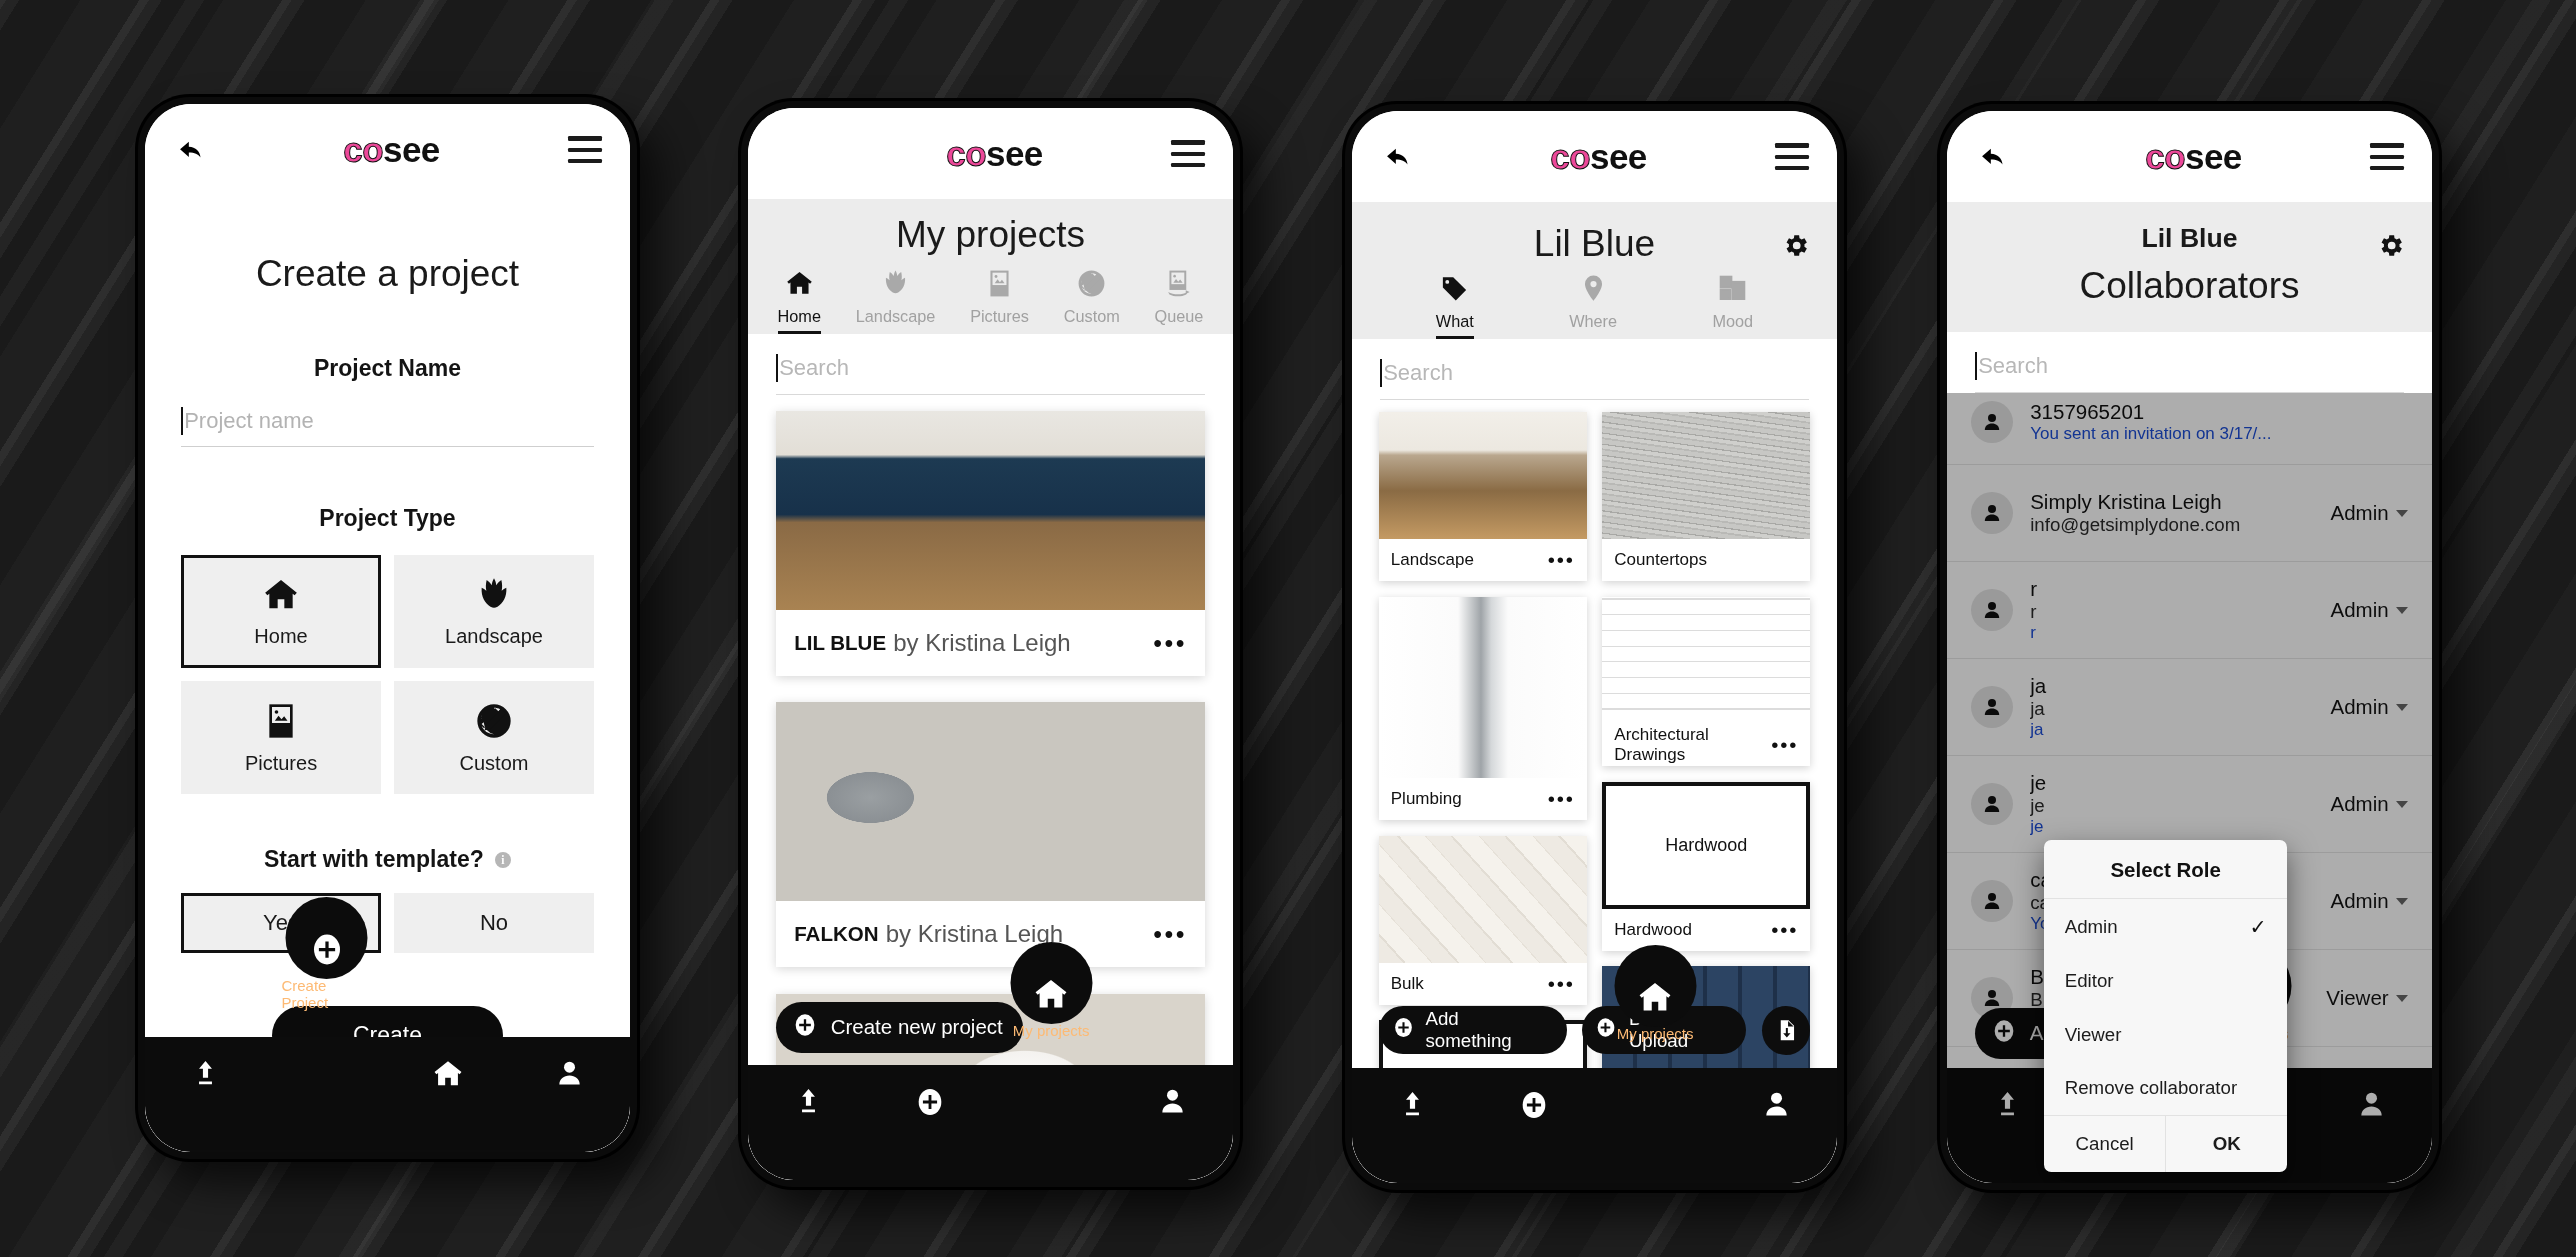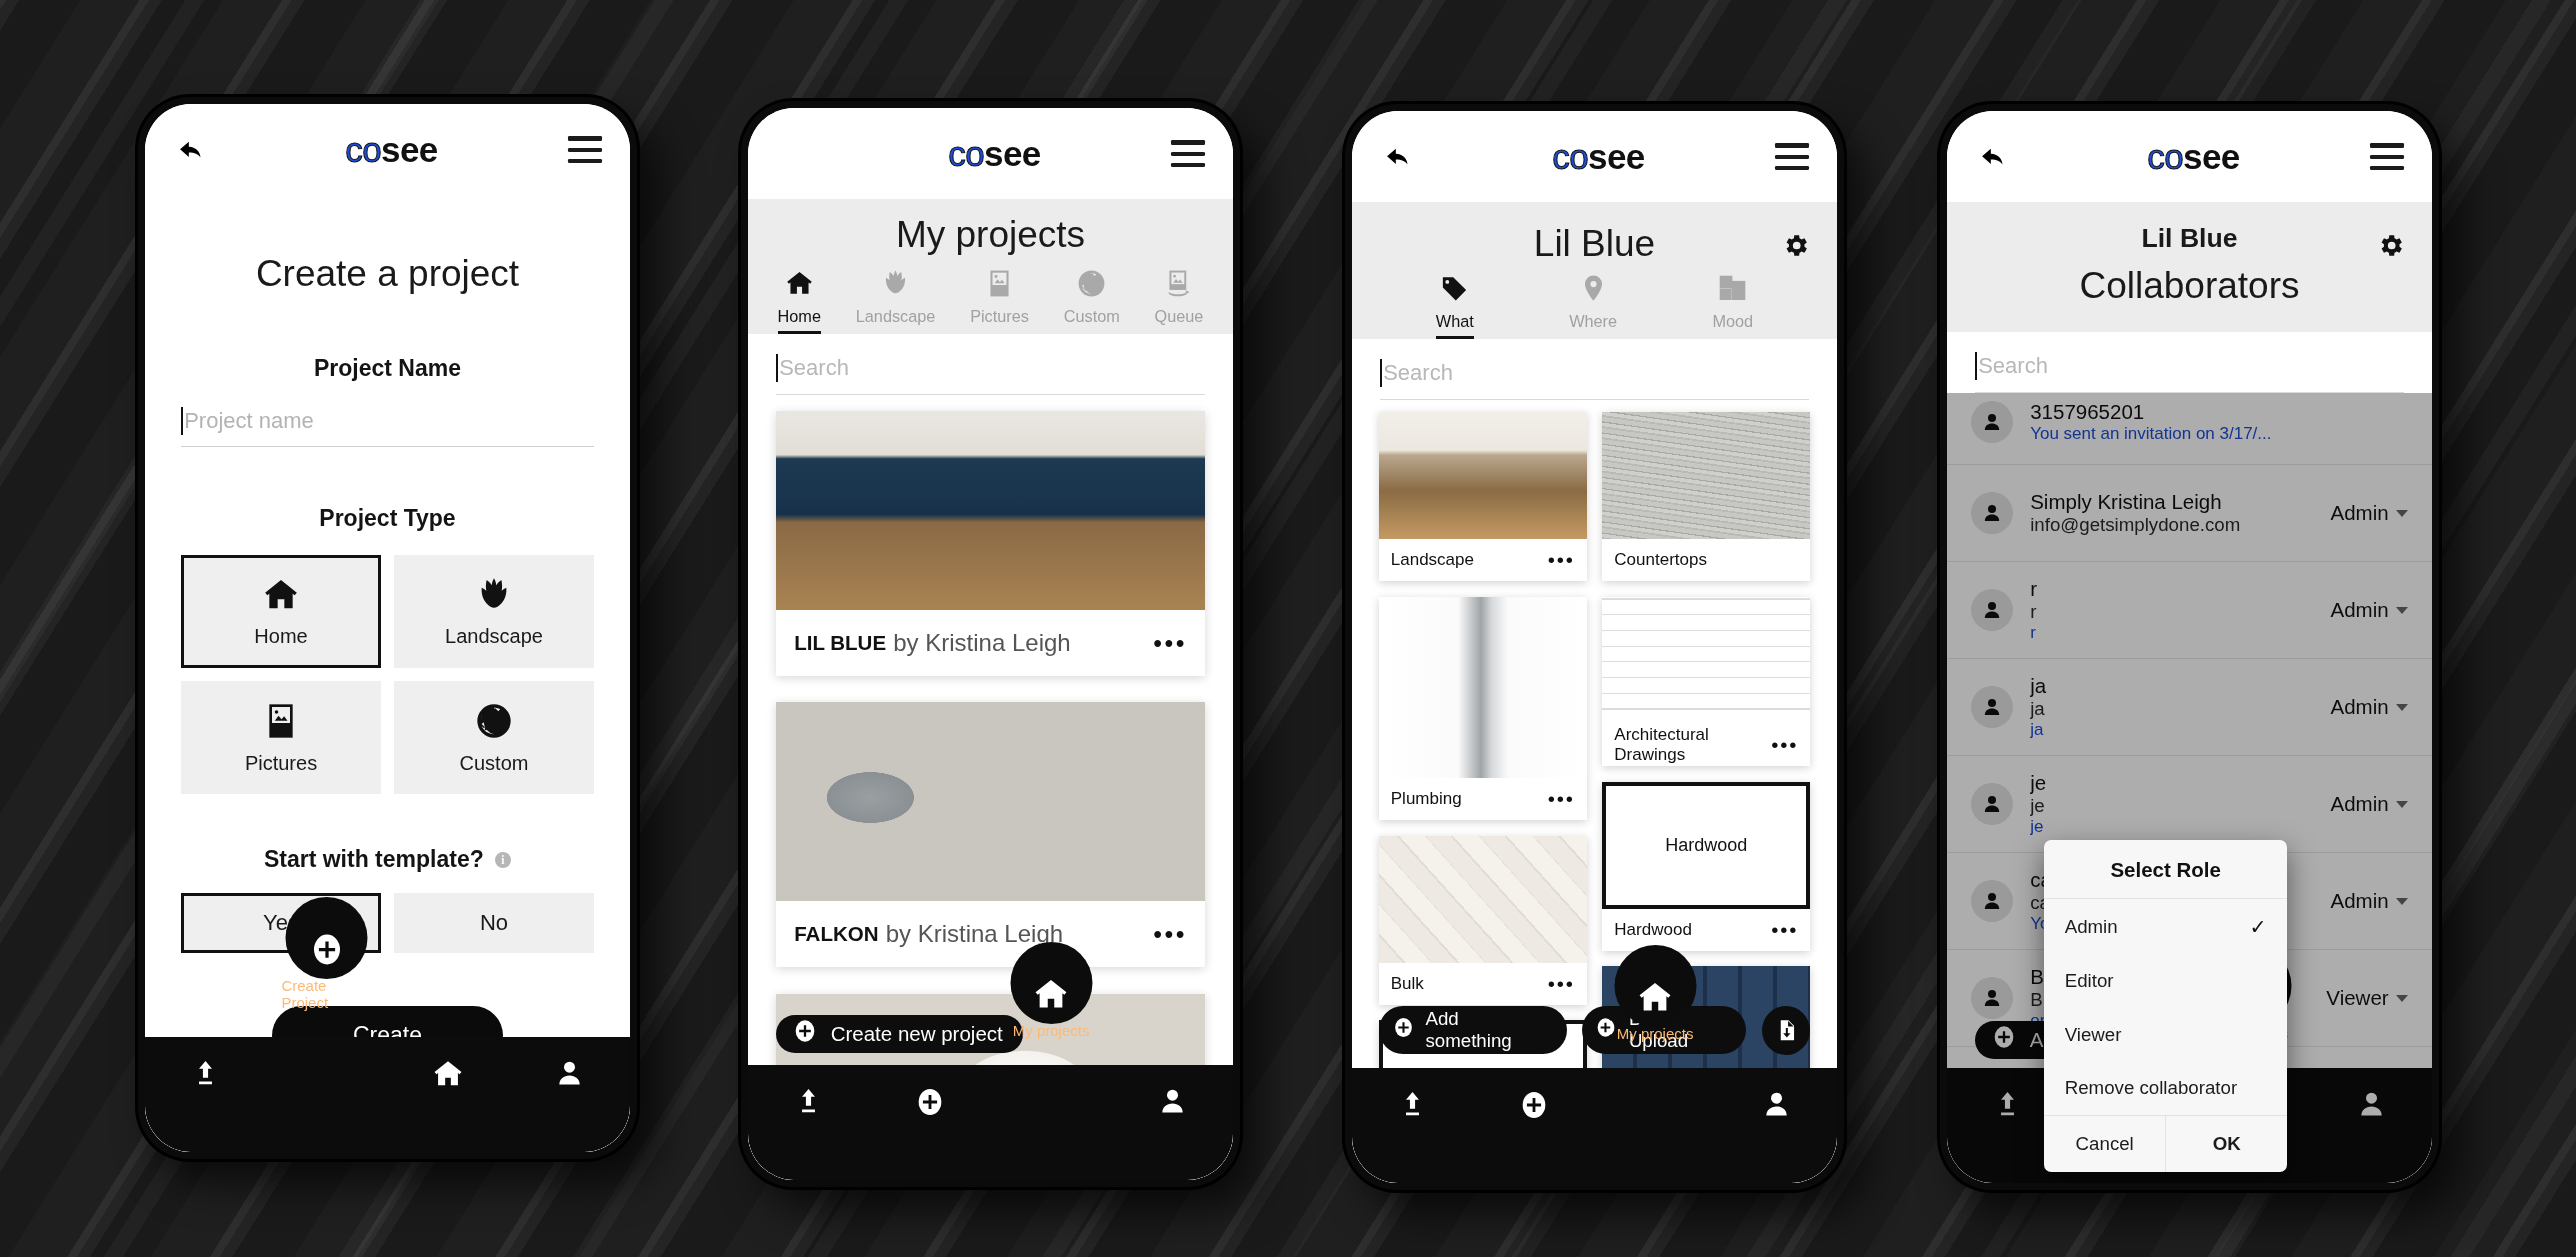--- a/index.html
+++ b/index.html
@@ -60,21 +60,21 @@
     padding: 0 28px;
     position: relative; z-index: 5;
   }
   .appbar .back { width: 34px; height: 34px; display:flex; align-items:center; justify-content:center; cursor:pointer;}
   .appbar .back svg { width: 28px; height: 28px; fill: #000; }
   .logo {
     position: absolute; left: 0; right: 0; text-align: center;
     font-size: 35px; letter-spacing: -0.6px; line-height: 1;
     pointer-events: none;
   }
-  .logo .lite { color: #1d4ed8; -webkit-text-stroke: 1px #111; font-weight: 400; margin-left: 8px;}
+  .logo .lite { color: #ec4899; -webkit-text-stroke: 1px #111; font-weight: 700; margin-left: 8px;}
   .logo .bold { color: #111; font-weight: 700; }
   .hamburger { margin-left: auto; width: 34px; height: 26.6px; display:flex; flex-direction:column; justify-content:space-between; cursor:pointer;}
   .hamburger span { display:block; height: 4.2px; background:#1b1b1b; border-radius:1.2px; }
   .body-scroll { flex: 1; overflow: hidden; position: relative; background: #fff; }
 
   .page-title { font-size: 37px; font-weight: 400; color:#1a1a1a; text-align:center; }
   .section-label { font-size: 23px; font-weight: 700; color:#141414; text-align:center;}
 
   
   #phone1 .screen { background:#fff; }
@@ -161,21 +161,21 @@
   .cardlist { padding: 15.7px 28px 0; overflow:hidden; }
   .pcard { background:#fff; box-shadow:0 2.4px 9.7px rgba(0,0,0,.16); margin-bottom: 26.6px; }
   .pcard .thumb { width:100%; height: 199px; }
   .pcard .meta { height: 66px; display:flex; align-items:center; padding: 0 18px; }
   .pcard .pname { font-size: 20.5px; font-weight:700; color:#111; }
   .pcard .pby { font-size: 24px; color:#555; margin-left: 7.2px; font-weight:400;}
   .dots { margin-left:auto; letter-spacing: 2.4px; font-size: 25px; color:#111; line-height:0.4; cursor:pointer;}
 
   .fab-pill {
     position:absolute; left: 28px; bottom: 127px;
-    height: 38px; border-radius:28px; background:#0d0d0d; color:#fff;
+    height: 51px; border-radius:28px; background:#0d0d0d; color:#fff;
     display:flex; align-items:center; gap: 12px; padding: 0 20.5px 0 14.5px;
     font-size: 20.5px; z-index: 8; cursor:pointer;
   }
   .fab-pill svg { width: 28px; height: 28px; fill:#fff; }
 
   
   .p3-head { background:#ececec; }
   .p3-titlerow { position:relative; padding: 20.5px 0 4.8px; }
   .gear { position:absolute; right: 26.6px; top: 29px; width:29px; height:29px; cursor:pointer;}
   .gear svg { width:29px;height:29px; fill:#111; }

